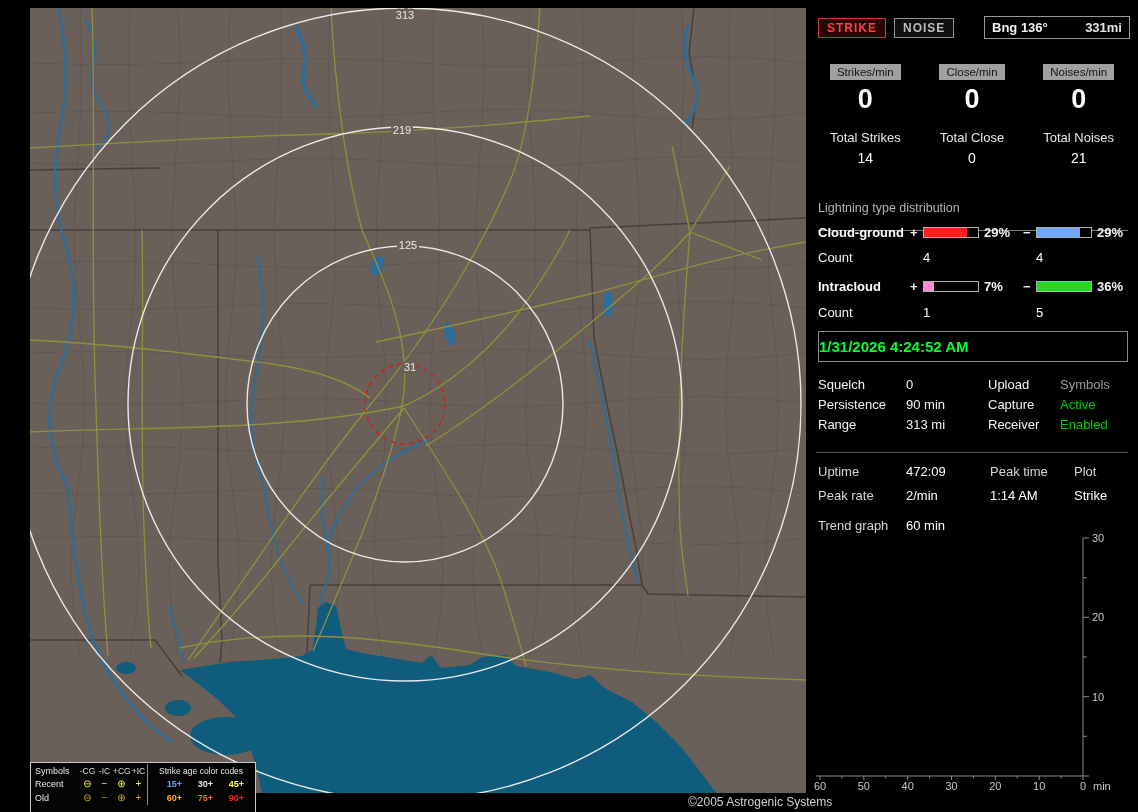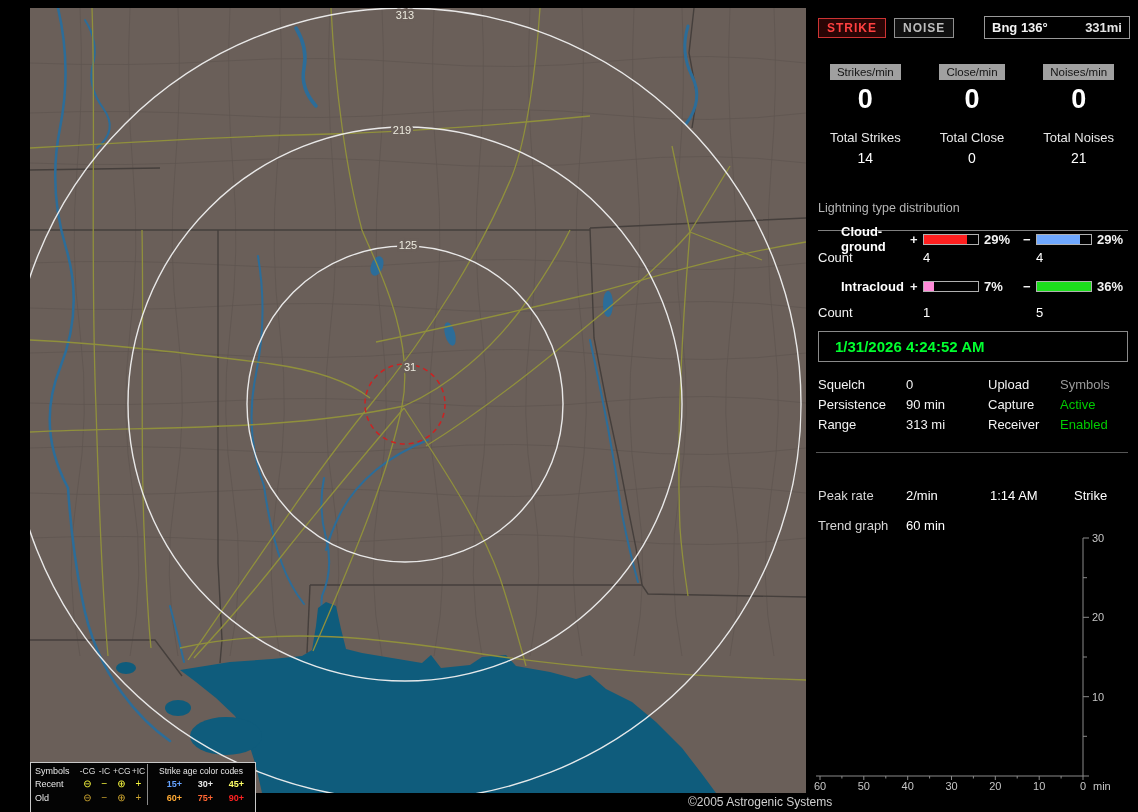--- a/index.html
+++ b/index.html
@@ -41,30 +41,30 @@
   .zeros{position:absolute;top:76px;left:0;width:100%;display:flex;}
   .zero{font-size:27px;font-weight:bold;color:#fff;}
   .totals{position:absolute;top:122px;left:0;width:100%;display:flex;}
   .t-lbl{font-size:13px;color:#e8e8e8;}
   .t-val{font-size:14px;color:#fff;margin-top:5px;}
 
   .dist-title{position:absolute;top:193px;left:6px;right:4px;color:#b5b5b5;font-size:12.5px;
               border-bottom:1px solid #808080;padding-bottom:15px;}
   .dist-row{position:absolute;left:6px;right:0;display:grid;
             grid-template-columns:92px 13px 58px 42px 13px 58px auto;align-items:center;height:16px;}
-  .d-label{font-weight:bold;color:#fff;margin-left:23px;}
+  .d-label{font-weight:bold;color:#fff;}
   .d-sign{font-weight:bold;}
   .d-pct{font-weight:bold;padding-left:3px;}
   .bar{width:56px;height:11px;border:1px solid #b0b0b0;background:#000;box-sizing:border-box;display:block;}
   .fill{display:block;height:100%;}
   .f-red{background:#ff1f1f;} .f-blue{background:#6fa8ff;} .f-pink{background:#ff8ad8;} .f-green{background:#1ddd1d;}
   .cnt{color:#fff;}
 
   .dt-box{position:absolute;top:323px;left:6px;right:4px;height:31px;border:1px solid #8a8a8a;background:#000;
-          box-sizing:border-box;display:flex;align-items:center;padding-left:16px;
+          box-sizing:border-box;display:flex;align-items:center;padding-left:0;
           color:#00ff2f;font-weight:bold;font-size:15px;}
 
   .set-grid{position:absolute;left:6px;right:0;display:grid;grid-template-columns:88px 82px 72px auto;height:18px;align-items:center;}
   .dim{color:#9a9a9a;} .grn{color:#00cc00;}
 
   .divider{position:absolute;top:444px;left:4px;right:4px;border-top:1px solid #555;}
   .stat-grid{position:absolute;left:6px;right:0;display:grid;grid-template-columns:88px 84px 84px auto;height:18px;align-items:center;}
   .s-lbl{color:#d6d6d6;} .s-val{color:#fff;}
 
   .trend{position:absolute;top:524px;left:0;}
@@ -314,20 +314,26 @@
   </div>
   <div class="set-grid" style="top:407px">
     <span>Range</span>
     <span>313 mi</span>
     <span>Receiver</span>
     <span class="grn">Enabled</span>
   </div>
 
   <div class="divider"></div>
 
+  <div class="stat-grid" style="top:454px">
+    <span class="s-lbl">Uptime</span>
+    <span class="s-val">472:09</span>
+    <span class="s-lbl">Peak time</span>
+    <span class="s-lbl">Plot</span>
+  </div>
   <div class="stat-grid" style="top:478px">
     <span class="s-lbl">Peak rate</span>
     <span class="s-val">2/min</span>
     <span class="s-val">1:14 AM</span>
     <span class="s-val">Strike</span>
   </div>
   <div class="stat-grid" style="top:508px">
     <span class="s-lbl">Trend graph</span>
     <span class="s-val">60 min</span>
     <span></span>

